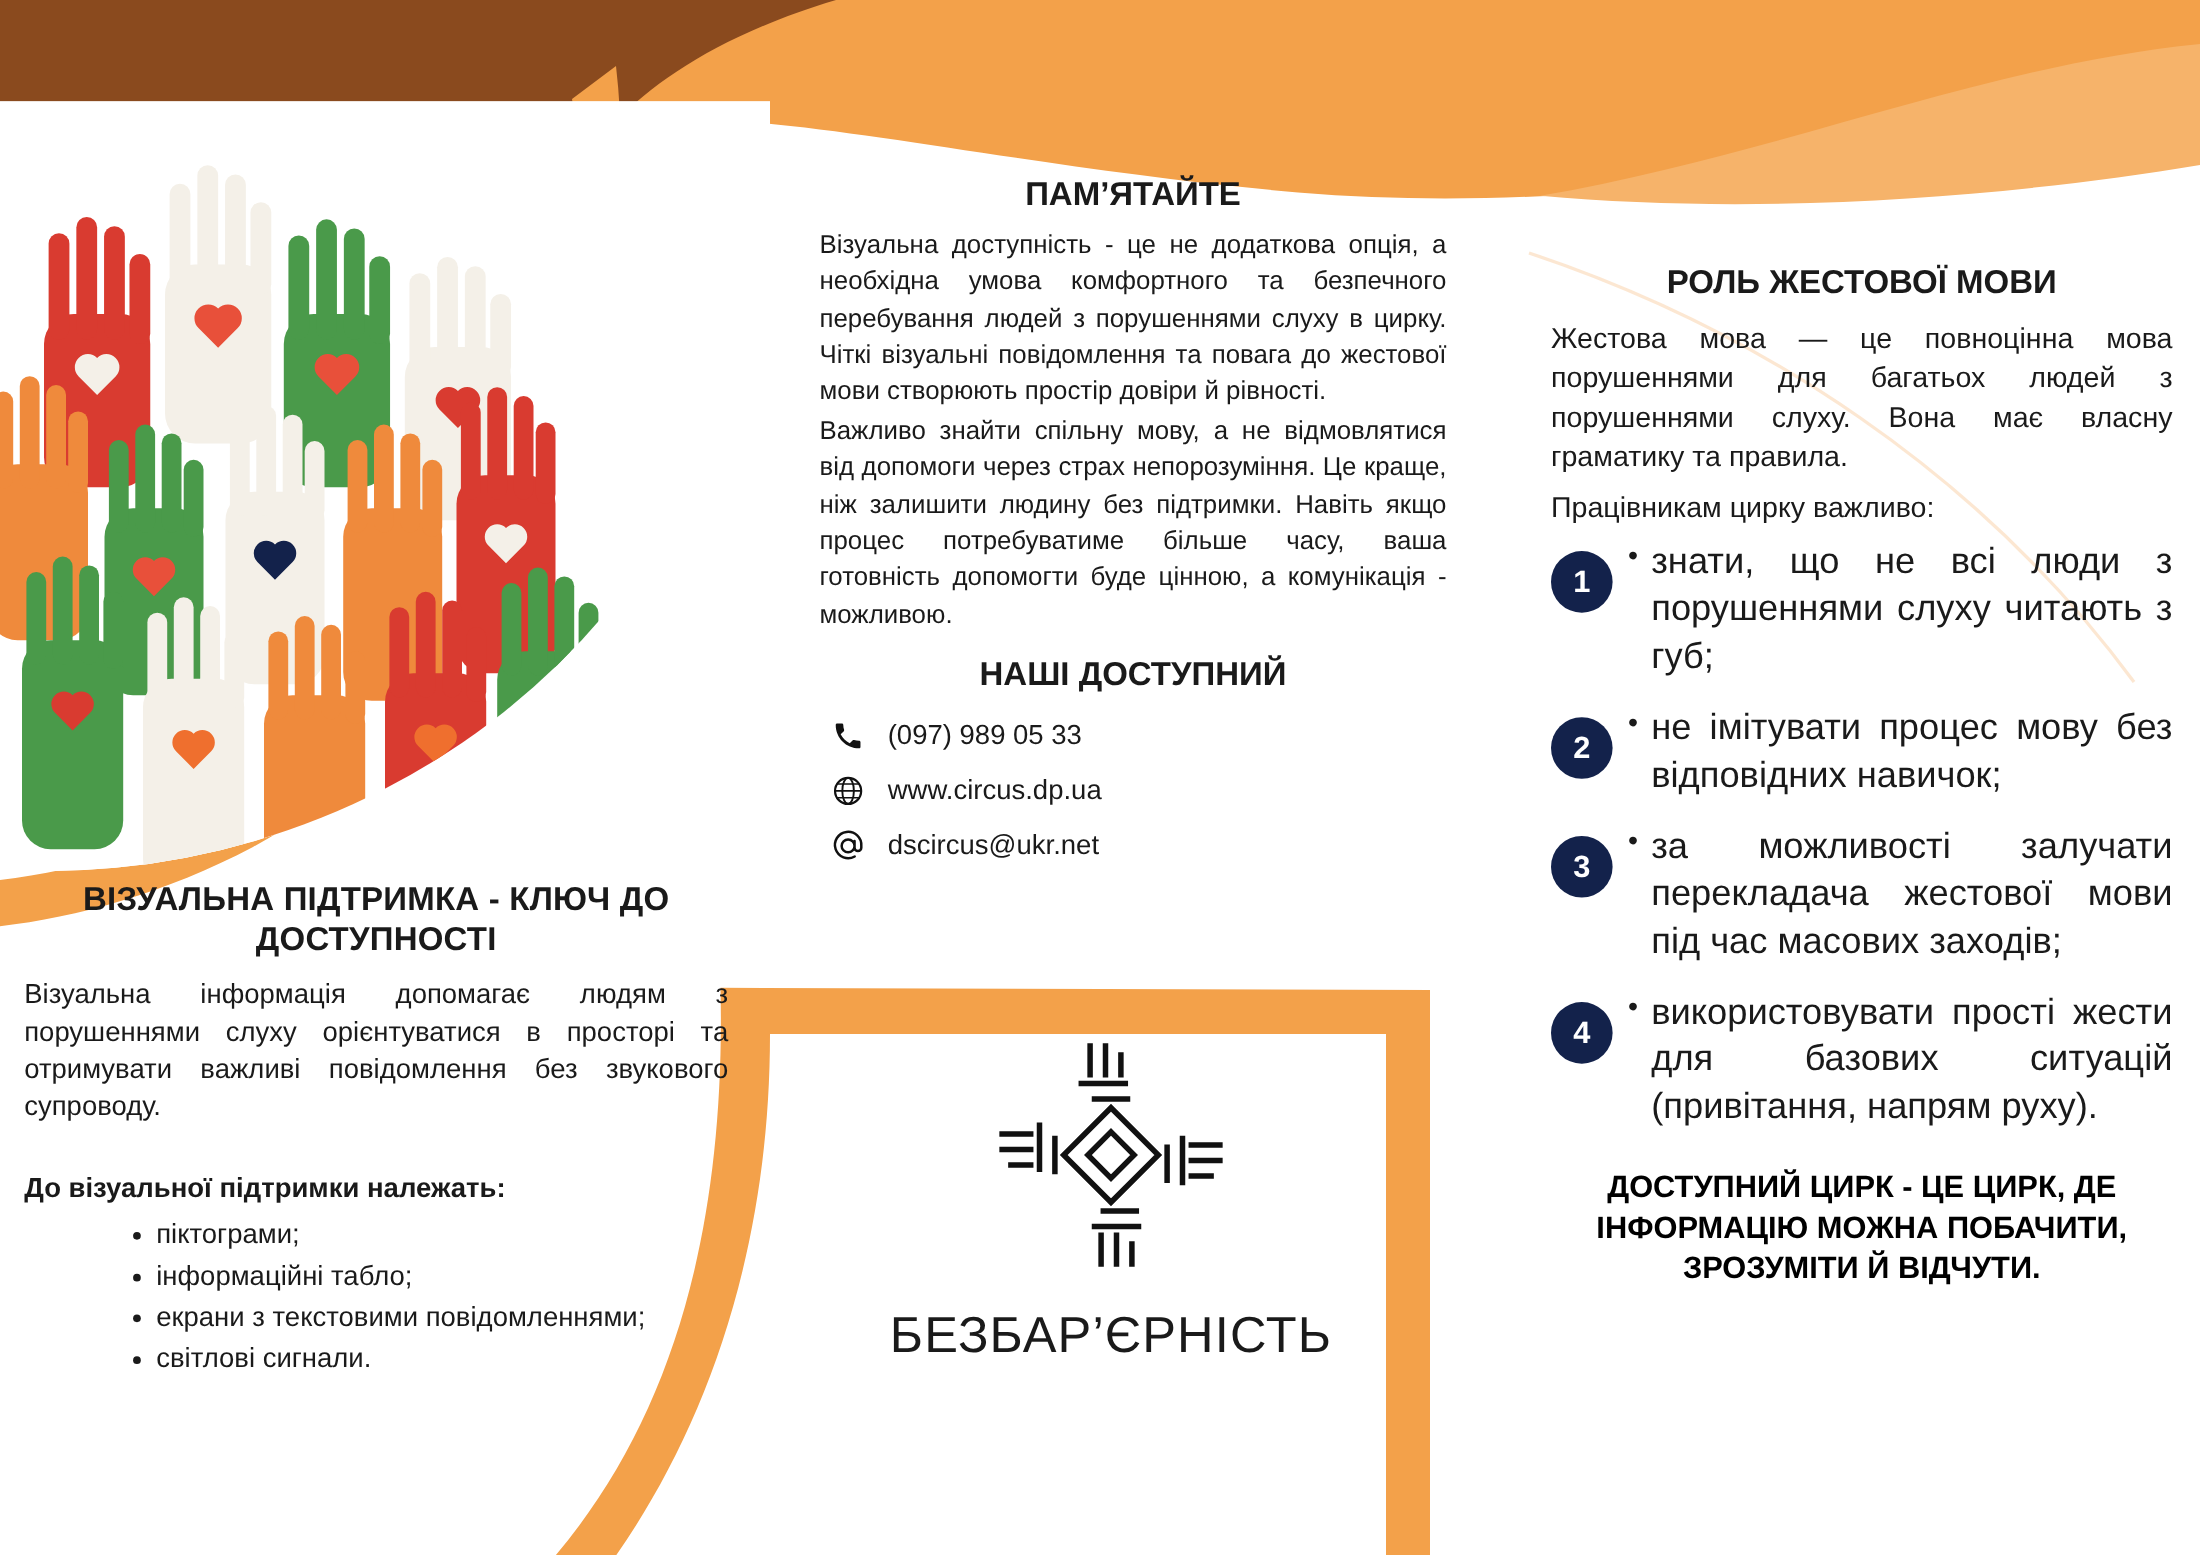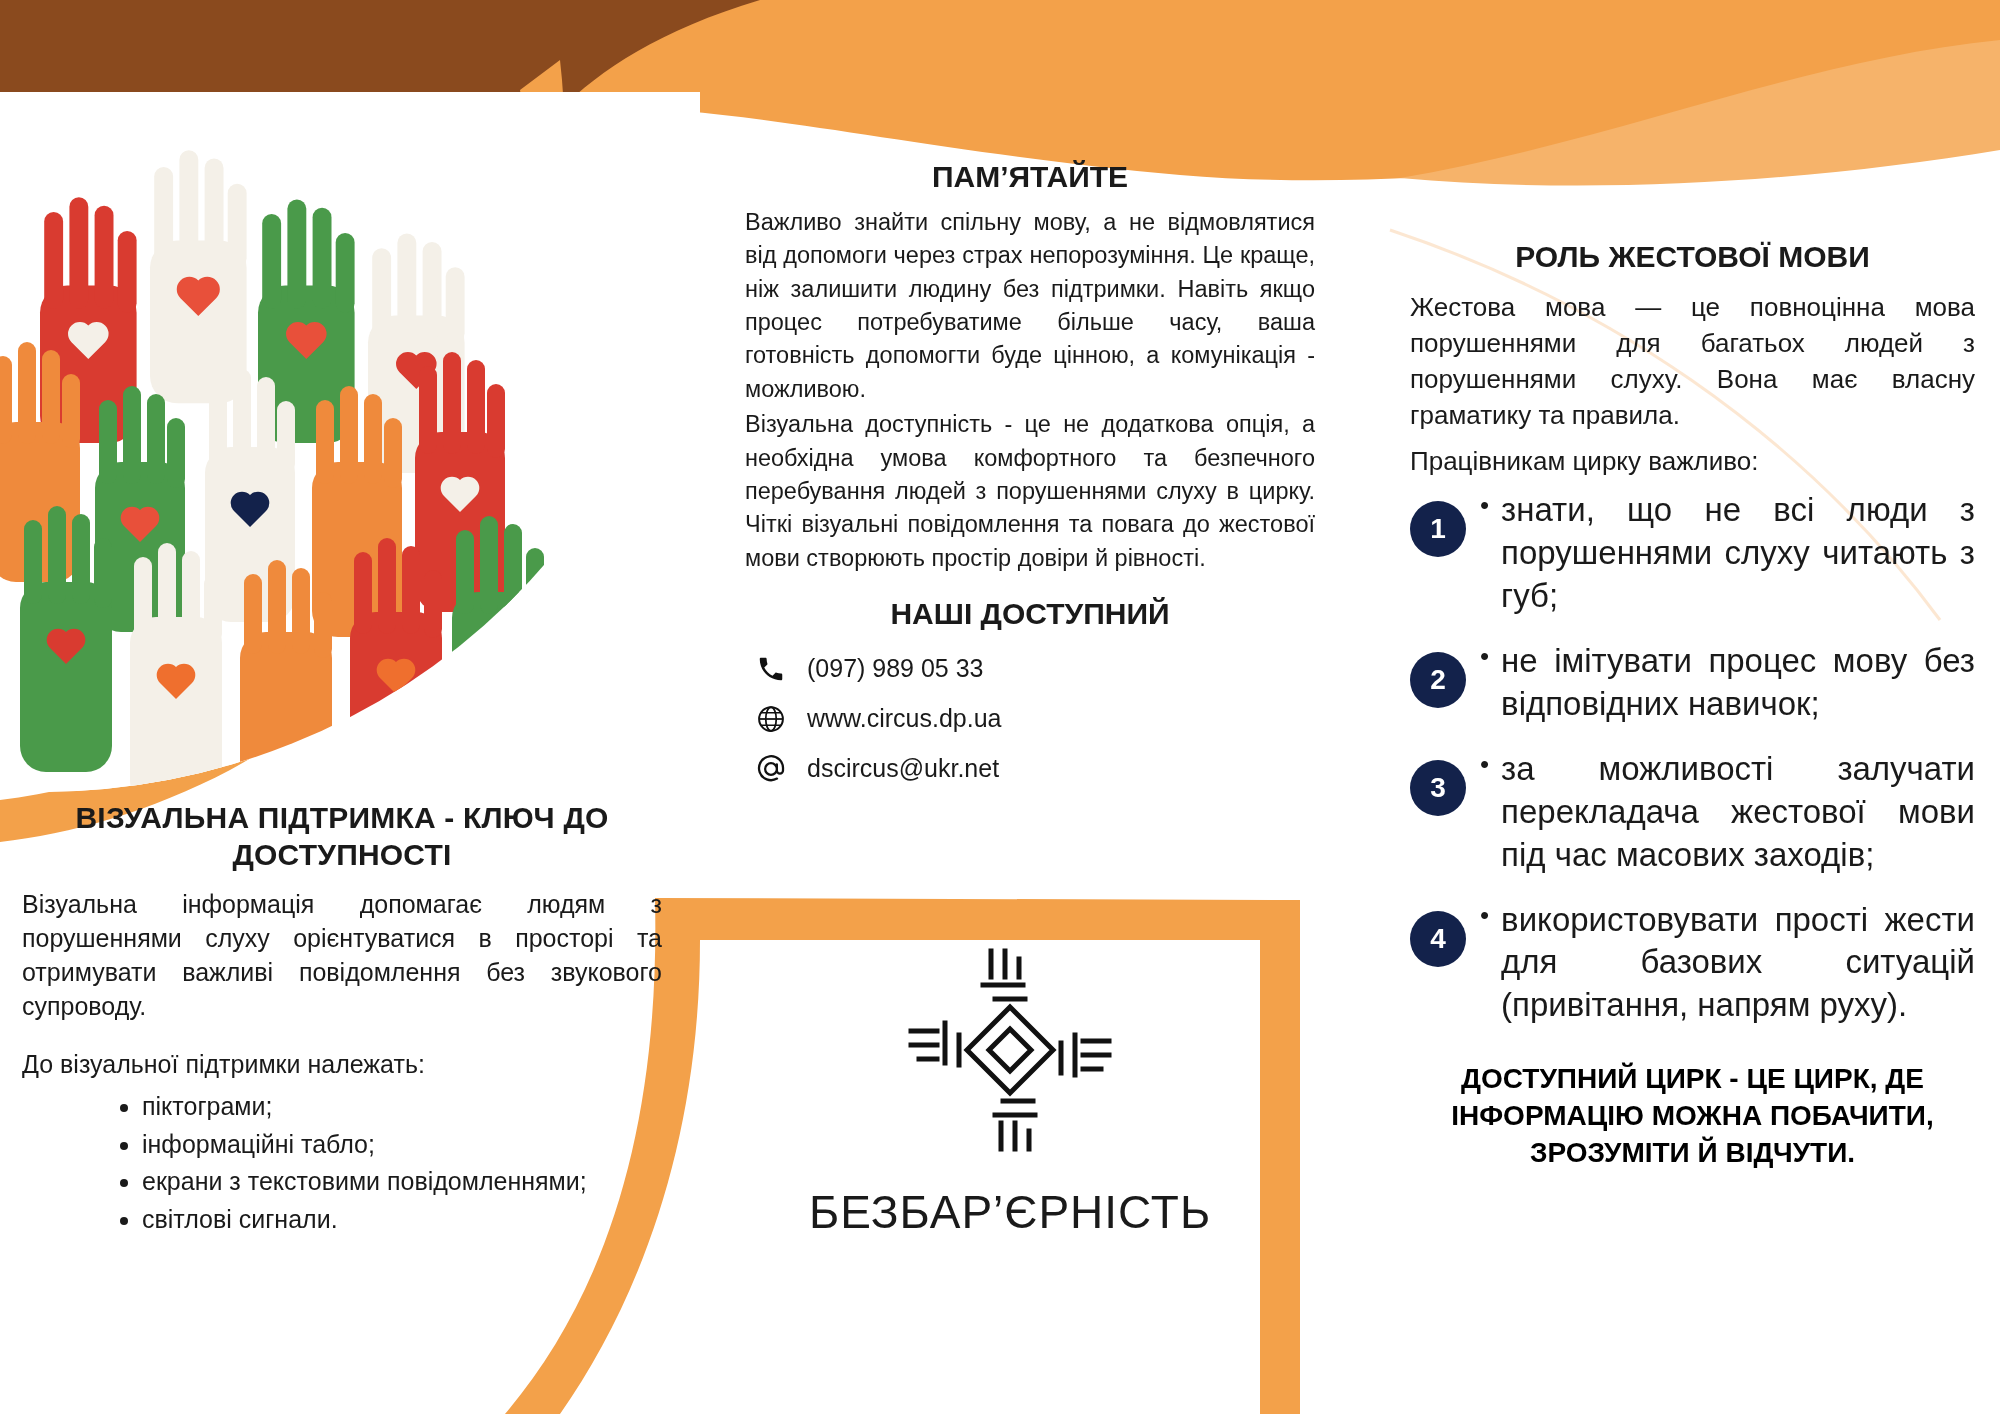--- a/index.html
+++ b/index.html
@@ -218,33 +218,33 @@
         <rect x="52" y="2" width="18" height="90" rx="9" fill="#4a9a4a"></rect>
         <rect x="74" y="26" width="18" height="70" rx="9" fill="#4a9a4a"></rect>
       </g>
     </g>
   </svg>
 </div>
 
 <section class="left-col">
   <h2>ВІЗУАЛЬНА ПІДТРИМКА - КЛЮЧ ДО ДОСТУПНОСТІ</h2>
   <p>Візуальна інформація допомагає людям з порушеннями слуху орієнтуватися в просторі та отримувати важливі повідомлення без звукового супроводу.</p>
-  <p style="margin-top:24px;">До візуальної підтримки належать:</p>
+  <p style="margin-top:40px;font-weight:bold;">До візуальної підтримки належать:</p>
   <ul>
     <li>піктограми;</li>
     <li>інформаційні табло;</li>
     <li>екрани з текстовими повідомленнями;</li>
     <li>світлові сигнали.</li>
   </ul>
 </section>
 
 <section class="mid-col">
   <h2>ПАМ’ЯТАЙТЕ</h2>
+  <p>Візуальна доступність - це не додаткова опція, а необхідна умова комфортного та безпечного перебування людей з порушеннями слуху в цирку. Чіткі візуальні повідомлення та повага до жестової мови створюють простір довіри й рівності.</p>
   <p>Важливо знайти спільну мову, а не відмовлятися від допомоги через страх непорозуміння. Це краще, ніж залишити людину без підтримки. Навіть якщо процес потребуватиме більше часу, ваша готовність допомогти буде цінною, а комунікація - можливою.</p>
-  <p>Візуальна доступність - це не додаткова опція, а необхідна умова комфортного та безпечного перебування людей з порушеннями слуху в цирку. Чіткі візуальні повідомлення та повага до жестової мови створюють простір довіри й рівності.</p>
 
   <h3>НАШІ ДОСТУПНИЙ</h3>
 
   <div class="contacts">
     <div class="contact-lines">
       <div class="contact-row">
         <span class="cicon">
           <svg width="30" height="30" viewBox="0 0 24 24">
               <path d="M6.6 10.8c1.4 2.8 3.8 5.1 6.6 6.6l2.2-2.2c.3-.3.7-.4 1-.2 1.1.4 2.4.6 3.6.6.6 0 1 .4 1 1V20c0 .6-.4 1-1 1C10.6 21 3 13.4 3 4c0-.6.4-1 1-1h3.5c.6 0 1 .4 1 1 0 1.3.2 2.5.6 3.6.1.4 0 .8-.2 1l-2.3 2.2z" fill="#111"></path>
             </svg>

